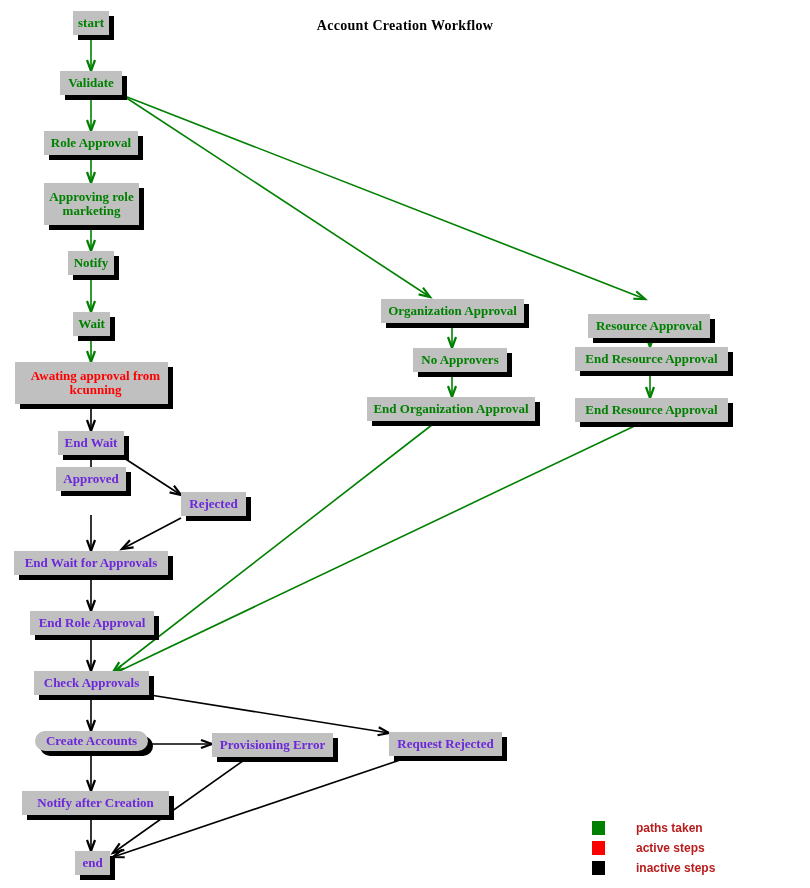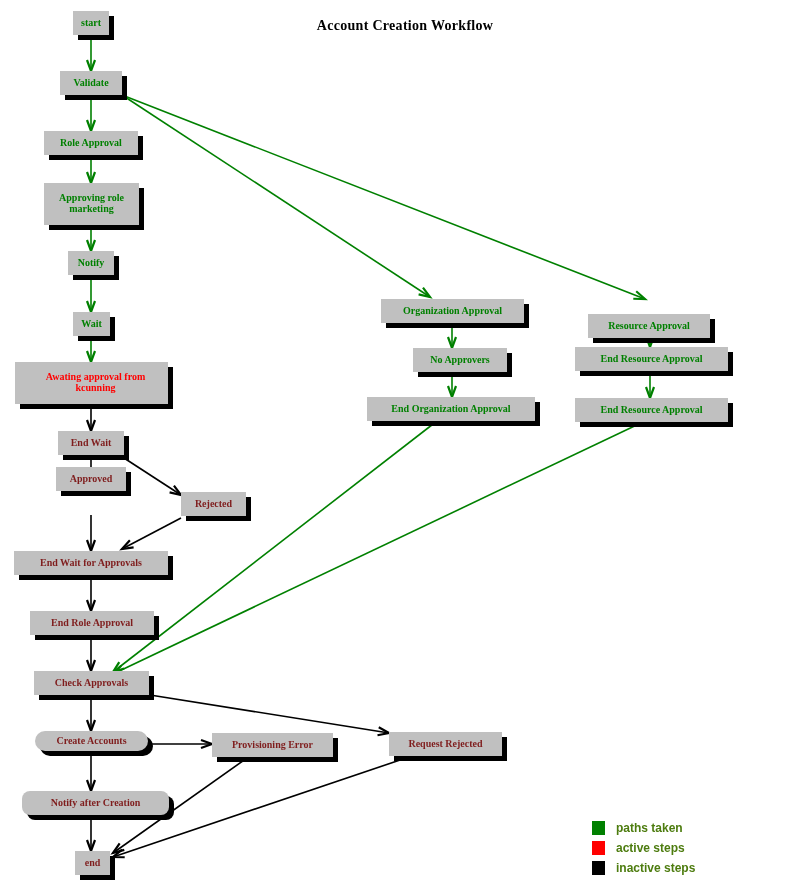--- a/index.html
+++ b/index.html
@@ -36,29 +36,29 @@
   .node {
     position: absolute;
     box-sizing: border-box;
     background: #c0c0c0;
     box-shadow: 5px 5px 0 0 #000000;
     display: flex;
     align-items: center;
     justify-content: center;
     font-family: "Liberation Serif", "DejaVu Serif", serif;
     font-weight: bold;
-    font-size: 10px;
+    font-size: 13px;
     line-height: 1.08;
     text-align: center;
     white-space: pre-line;
     padding: 0 4px;
   }
   .node.green  { color: #008000; }
   .node.red    { color: #ff0000; }
-  .node.black  { color: #7f1d1d; }
+  .node.black  { color: #6d28d9; }
 
   .legend {
     position: absolute;
     left: 592px;
     top: 818px;
     width: 200px;
   }
   .legend-row {
     display: flex;
     align-items: center;
@@ -68,22 +68,23 @@
   .legend-swatch {
     width: 13px;
     height: 14px;
     margin-right: 11px;
     flex: 0 0 auto;
   }
   .legend-label {
     font-family: "Liberation Sans", "DejaVu Sans", sans-serif;
     font-weight: bold;
     font-size: 12px;
-    color: #4d7c0f;
+    color: #b91c1c;
     white-space: nowrap;
+    margin-left: 20px;
   }
 </style>
 </head>
 <body>
 
 <div id="canvas">
 
   <svg id="edge-layer" viewBox="0 0 810 888" width="810" height="888">
       <g>
         <line x1="91" y1="35" x2="91" y2="71" stroke="#008000" stroke-width="1.6"></line>
@@ -213,21 +214,21 @@
 kcunning</div>
       <div class="node black" style="left: 58px; top: 431px; width: 66px; height: 24px;">End Wait</div>
       <div class="node black" style="left: 56px; top: 467px; width: 70px; height: 24px;">Approved</div>
       <div class="node black" style="left: 181px; top: 492px; width: 65px; height: 24px;">Rejected</div>
       <div class="node black" style="left: 14px; top: 551px; width: 154px; height: 24px;">End Wait for Approvals</div>
       <div class="node black" style="left: 30px; top: 611px; width: 124px; height: 24px;">End Role Approval</div>
       <div class="node black" style="left: 34px; top: 671px; width: 115px; height: 24px;">Check Approvals</div>
       <div class="node black" style="left: 35px; top: 731px; width: 113px; height: 20px; border-radius: 12px;">Create Accounts</div>
       <div class="node black" style="left: 212px; top: 733px; width: 121px; height: 24px;">Provisioning Error</div>
       <div class="node black" style="left: 389px; top: 732px; width: 113px; height: 24px;">Request Rejected</div>
-      <div class="node black" style="left: 22px; top: 791px; width: 147px; height: 24px; border-radius: 8px;">Notify after Creation</div>
+      <div class="node black" style="left: 22px; top: 791px; width: 147px; height: 24px;">Notify after Creation</div>
       <div class="node black" style="left: 75px; top: 851px; width: 35px; height: 24px;">end</div>
       <div class="node green" style="left: 381px; top: 299px; width: 143px; height: 24px;">Organization Approval</div>
       <div class="node green" style="left: 405px; top: 348px; width: 94px; height: 24px; margin-left: 8px;">No Approvers</div>
       <div class="node green" style="left: 367px; top: 397px; width: 168px; height: 24px;">End Organization Approval</div>
       <div class="node green" style="left: 588px; top: 314px; width: 122px; height: 24px;">Resource Approval</div>
       <div class="node green" style="left: 575px; top: 347px; width: 153px; height: 24px;">End Resource Approval</div>
       <div class="node green" style="left: 575px; top: 398px; width: 153px; height: 24px;">End Resource Approval</div>
     </div>
 
   <div class="legend">

